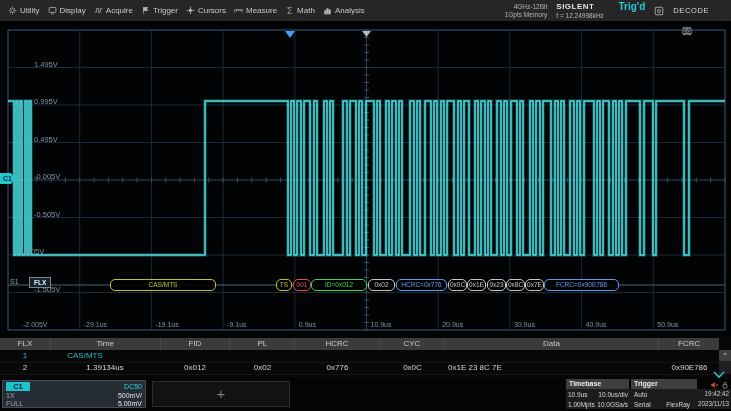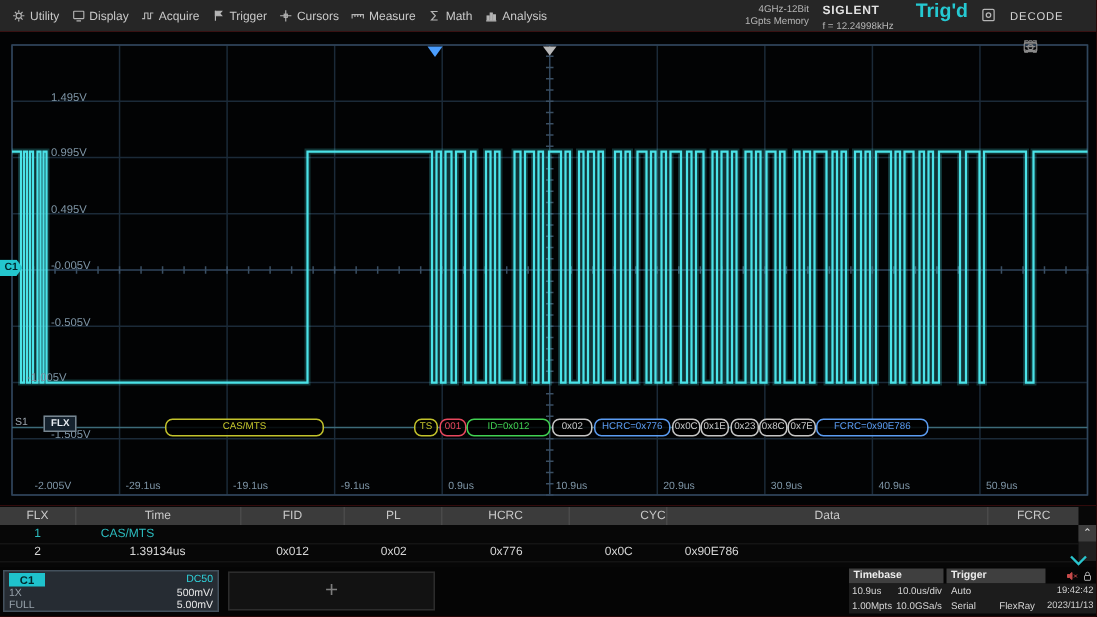--- a/index.html
+++ b/index.html
@@ -1,29 +1,29 @@
 <!DOCTYPE html>
 <html><head>
 <meta charset="utf-8">
 <style>
   html,body{margin:0;padding:0;background:#000;}
-  .screen{position:relative;width:731px;height:411px;background:#b91c1c;overflow:hidden;
+  .screen{position:relative;width:731px;height:411px;background:#ffffff;overflow:hidden;
           font-family:"Liberation Sans",sans-serif;-webkit-font-smoothing:antialiased;}
   
   .menubar{position:absolute;top:0;left:0;width:731px;height:21px;background:#262626;
            display:flex;align-items:center;padding:0 4px;box-sizing:border-box;}
   .menu-items{display:flex;align-items:center;height:100%;}
   .menu-item{display:flex;align-items:center;gap:3px;color:#c9c9c9;font-size:8px;
              padding:0 4px;height:100%;cursor:default;}
   .menu-item svg{display:block;}
   .status-cluster{margin-left:auto;display:flex;align-items:center;gap:9px;}
   .samp{text-align:right;color:#b5b5b5;font-size:6.5px;line-height:8px;}
   .brandrow{display:flex;align-items:center;gap:24px;}
   .brand{color:#e2e2e2;font-size:8px;font-weight:bold;letter-spacing:.5px;}
-  .trigd{color:#25c9d2;font-size:13px;font-weight:bold;}
+  .trigd{color:#25c9d2;font-size:10px;font-weight:bold;}
   .freq{color:#b5b5b5;font-size:6.5px;line-height:8px;}
   .decodeBtn{color:#d5d5d5;font-size:7.5px;letter-spacing:.6px;padding-right:18px;}
   
   .grid{position:absolute;top:21px;left:0;width:731px;height:316px;background:#020304;}
   .grid svg{position:absolute;top:0;left:0;}
   .vlabel{position:absolute;color:#7e95a6;font-size:7.5px;line-height:9px;}
   .trow-label{position:absolute;color:#7e95a6;font-size:7px;line-height:9px;}
   .gmark{position:absolute;left:0;top:152px;width:15px;height:11px;background:#24c7ce;color:#00282c;
          font-size:7px;font-weight:bold;text-align:center;line-height:11px;
          clip-path:polygon(0 0,11px 0,15px 50%,11px 100%,0 100%);}
@@ -337,41 +337,42 @@
       </div>
   </div>
 
   <div class="dtable">
     <div class="trrow thead" id="thead">
         <div class="cell" style="width: 50px;">FLX</div>
         <div class="cell" style="width: 110px;">Time</div>
         <div class="cell" style="width: 70px;">FID</div>
         <div class="cell" style="width: 65px;">PL</div>
         <div class="cell" style="width: 85px;">HCRC</div>
-        <div class="cell" style="width: 65px; text-align: right;">CYC</div>
+        <div class="cell" style="width: 65px;">CYC</div>
         <div class="cell" style="width: 215px;">Data</div>
         <div class="cell" style="width: 61px;">FCRC</div>
       </div>
     <div id="trows">
         <div class="trrow drow r1" style="top: 13px;">
           <div class="cell" style="width: 50px;">1</div>
           <div class="cell" style="width: 70px;">CAS/MTS</div>
           <div class="cell" style="width: 65px;"></div>
           <div class="cell" style="width: 85px;"></div>
           <div class="cell" style="width: 65px;"></div>
           <div class="cell dleft" style="width: 215px;"></div>
           <div class="cell" style="width: 59px;"></div>
         </div>
         <div class="trrow drow r2" style="top: 25px;">
           <div class="cell" style="width: 50px;">2</div>
           <div class="cell" style="width: 110px;">1.39134us</div>
           <div class="cell" style="width: 70px;">0x012</div>
           <div class="cell" style="width: 65px;">0x02</div>
           <div class="cell" style="width: 85px;">0x776</div>
           <div class="cell" style="width: 65px;">0x0C</div>
+          <div class="cell dleft" style="width: 215px;">0x1E 23 8C 7E</div>
           <div class="cell" style="width: 59px;">0x90E786</div>
         </div>
       </div>
     <div class="scroll">
       <div class="sarrow">⌃</div>
     </div>
   </div>
 
   <div class="bbar">
     <div class="chbox">

